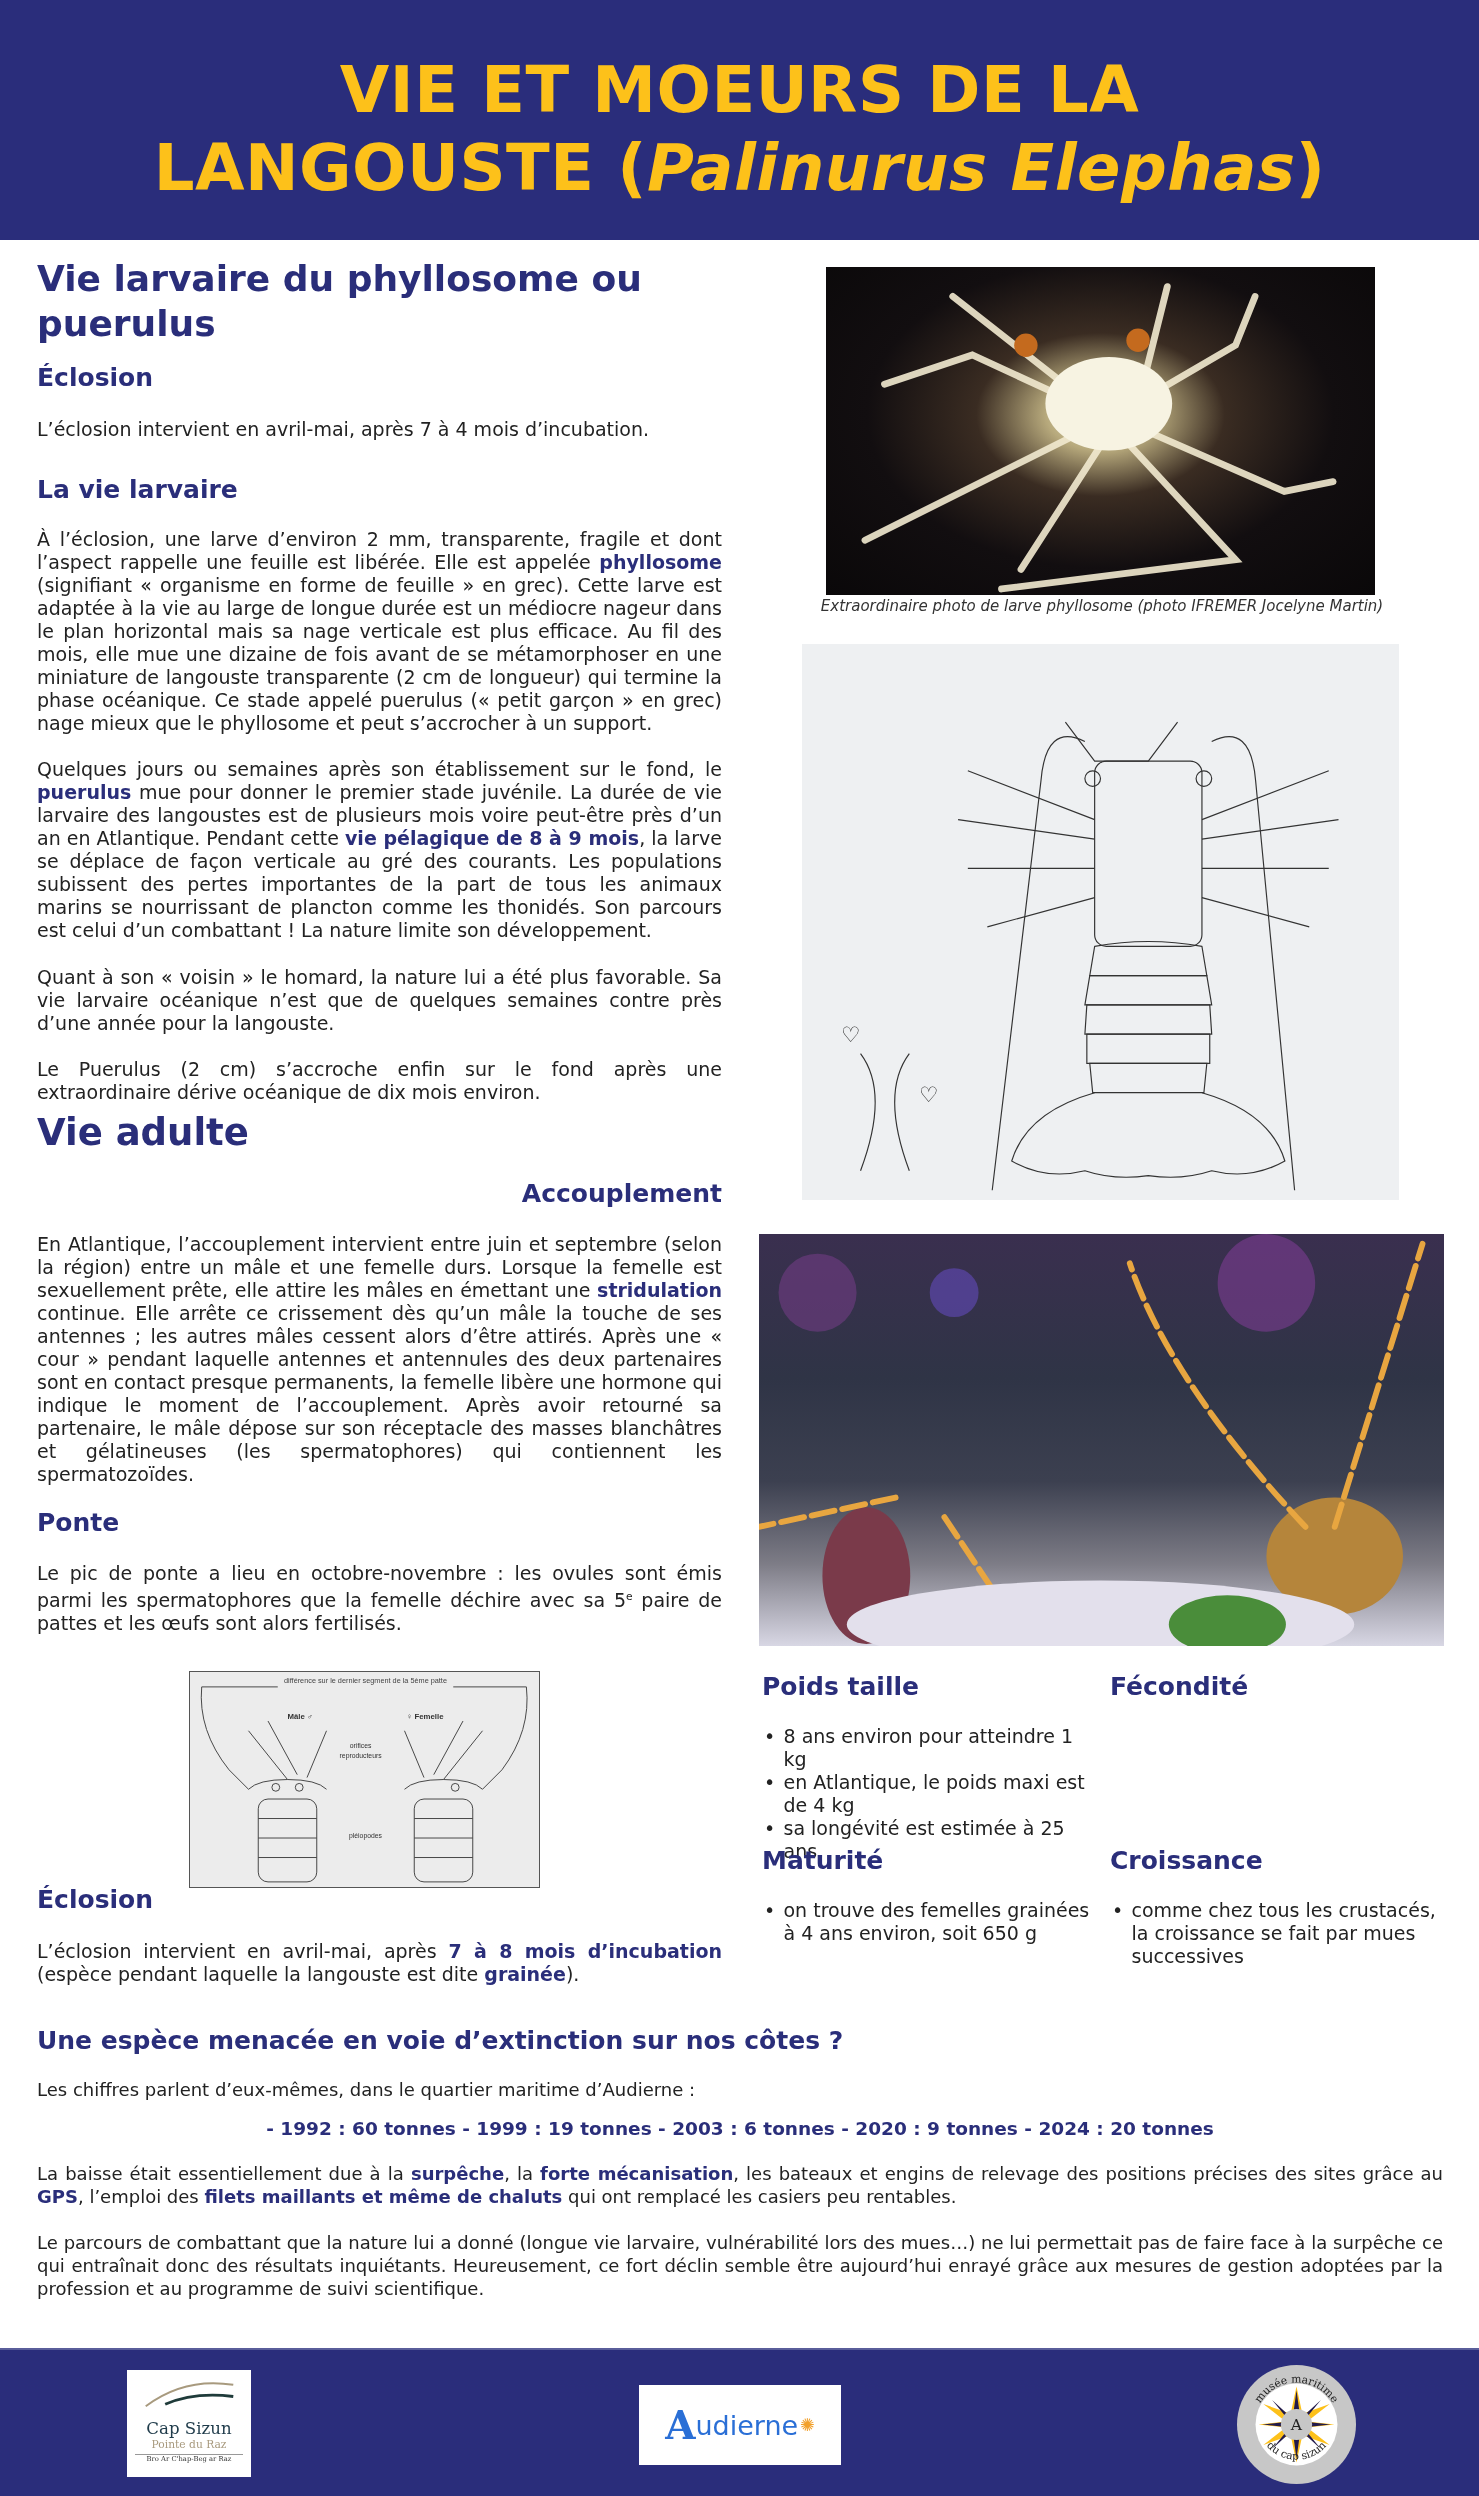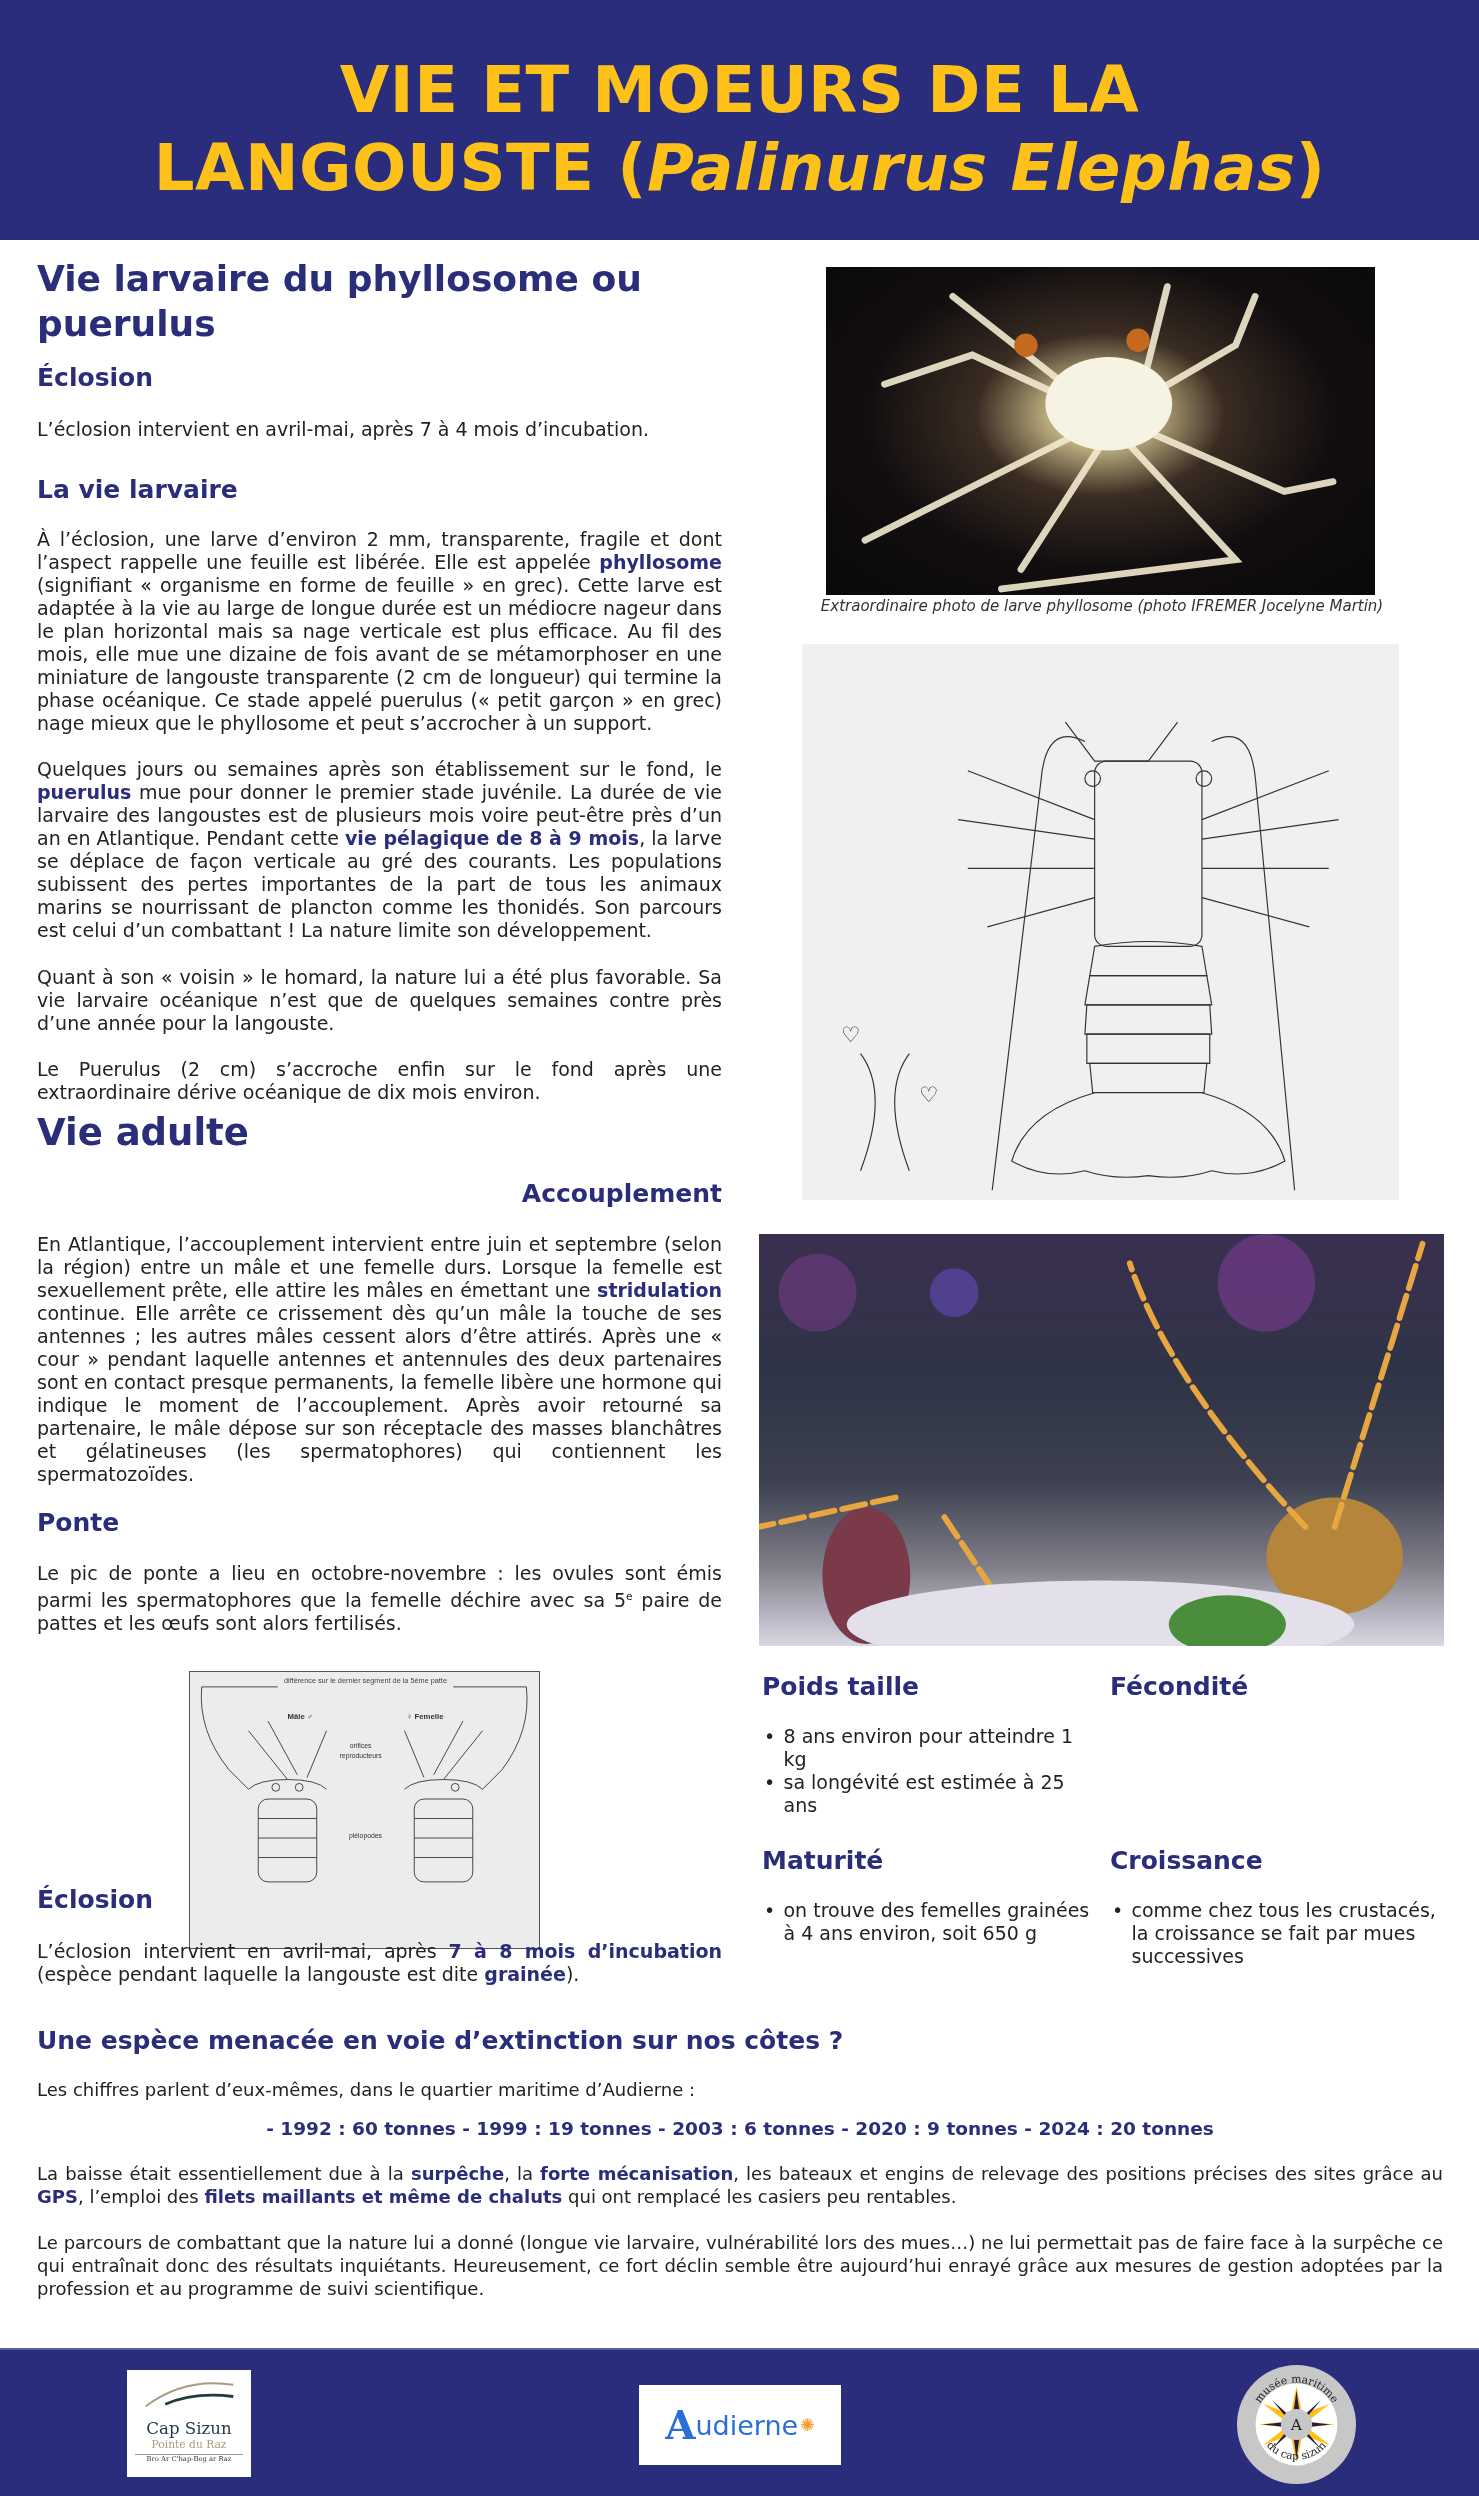--- a/index.html
+++ b/index.html
@@ -44,21 +44,21 @@
 </div>
 
 <div class="col" style="left:37px; top:1110px; width:685px;">
   <h1 class="sec">Vie adulte</h1>
   <h2 class="sub" style="margin-top:23.4px;text-align:right;">Accouplement</h2>
   <p class="body" style="margin-top:23.4px;"><span>En Atlantique, l’accouplement intervient entre juin et septembre (selon la région) entre un mâle et une femelle durs. Lorsque la femelle est sexuellement prête, elle attire les mâles en émettant une </span><b>stridulation</b><span> continue. Elle arrête ce crissement dès qu’un mâle la touche de ses antennes ; les autres mâles cessent alors d’être attirés. Après une « cour » pendant laquelle antennes et antennules des deux partenaires sont en contact presque permanents, la femelle libère une hormone qui indique le moment de l’accouplement. Après avoir retourné sa partenaire, le mâle dépose sur son réceptacle des masses blanchâtres et gélatineuses (les spermatophores) qui contiennent les spermatozoïdes.</span></p>
   <h2 class="sub" style="margin-top:21.5px;">Ponte</h2>
   <p class="body" style="margin-top:23.4px;"><span>Le pic de ponte a lieu en octobre-novembre : les ovules sont émis parmi les spermatophores que la femelle déchire avec sa 5</span><sup style="font-size:10.7px;">e</sup><span> paire de pattes et les œufs sont alors fertilisés.</span></p>
 </div>
 
-<div class="photo" style="left:189px; top:1671px; width:351px; height:278px; background:#ececec; border:1px solid #555;">
+<div class="photo" style="left:189px; top:1671px; width:351px; height:217px; background:#ececec; border:1px solid #555;">
   <svg width="351" height="217" viewBox="0 0 360 222">
     <g fill="none" stroke="#444" stroke-width="1">
       <path d="M12 15 L90 15"></path>
         <path d="M270 15 L345 15"></path>
       <path d="M12 15 Q8 60 40 100 L60 120"></path>
         <path d="M345 15 Q350 60 320 100 L300 120"></path>
       <path d="M60 120 Q70 110 100 110 Q130 110 140 120"></path>
       <path d="M220 120 Q230 110 260 110 Q290 110 300 120"></path>
       <rect x="70" y="130" width="60" height="85" rx="10"></rect>
       <rect x="230" y="130" width="60" height="85" rx="10"></rect>
@@ -144,20 +144,21 @@
     </g>
     <ellipse cx="350" cy="400" rx="260" ry="45" fill="#e3e0ec"></ellipse>
     <ellipse cx="480" cy="400" rx="60" ry="30" fill="#4a8d3a"></ellipse>
   </svg>
 </div>
 
 <div class="col" style="left:762px; top:1671px; width:332px;">
   <h2 class="sub">Poids taille</h2>
   <ul class="bul" style="margin-top:23.4px;">
     <li>8 ans environ pour atteindre 1 kg</li>
+    <li>en Atlantique, le poids maxi est de 4 kg</li>
     <li>sa longévité est estimée à 25 ans</li>
   </ul>
 </div>
 <div class="col" style="left:1110px; top:1671px; width:332px;">
   <h2 class="sub">Fécondité</h2>
 </div>
 <div class="col" style="left:762px; top:1845px; width:332px;">
   <h2 class="sub">Maturité</h2>
   <ul class="bul" style="margin-top:23.4px;">
     <li>on trouve des femelles grainées à 4 ans environ, soit 650 g</li>

